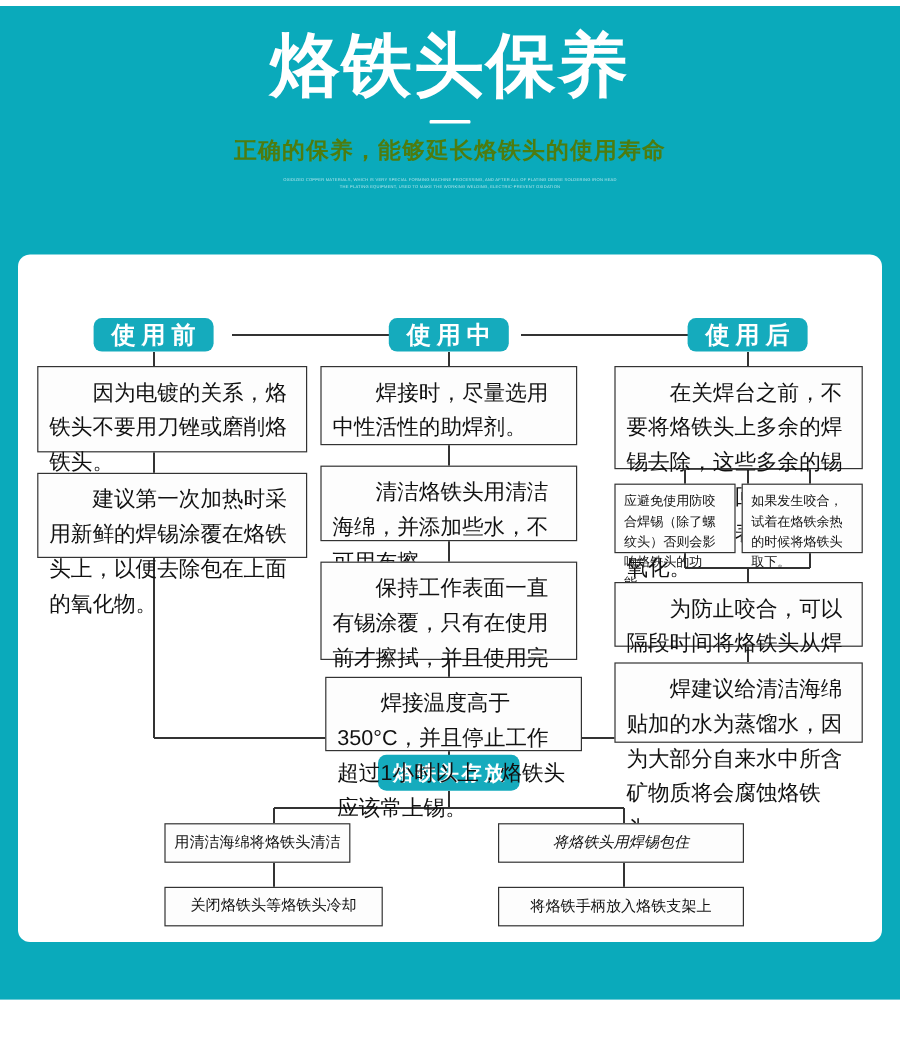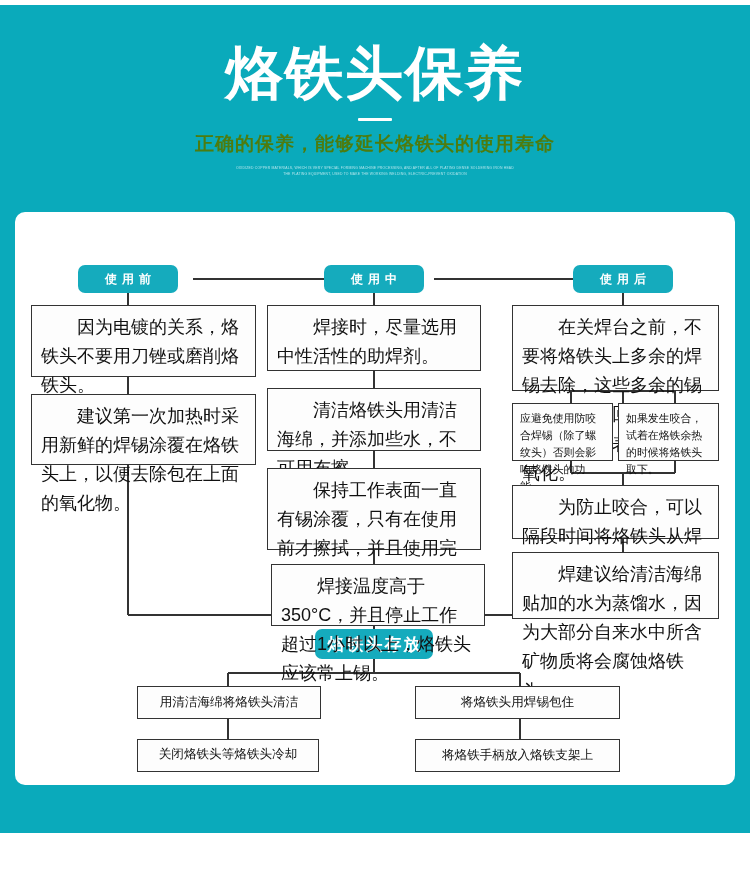--- a/index.html
+++ b/index.html
@@ -13,21 +13,21 @@
 
   
   .teal-bg{
     position:absolute;left:0;top:5px;width:750px;height:828px;
     background:#0aaabb;
   }
 
   
   .hero{position:absolute;left:0;top:5px;width:750px;height:200px;text-align:center;}
   .hero-title{
-    margin:0;padding-top:38px;
+    margin:0;padding-top:20px;
     font-size:58px;line-height:1.05;font-weight:bold;color:#ffffff;
     letter-spacing:2px;
     font-family:"Liberation Sans","DejaVu Sans",sans-serif;
   }
   .hero-divider{
     width:34px;height:3px;background:#ffffff;margin:14px auto 10px auto;border-radius:1px;
   }
   .hero-sub{
     margin:0;font-size:19px;font-weight:bold;color:#4d7c0f;letter-spacing:1px;
   }
@@ -45,21 +45,21 @@
 
   
   .flow{position:absolute;left:0;top:0;width:720px;height:573px;}
   .flow svg{position:absolute;left:0;top:0;}
 
   
   .pill{
     position:absolute;
     background:#15abbd;color:#ffffff;
     border-radius:7px;
-    font-size:12px;font-weight:bold;letter-spacing:5px;
+    font-size:20px;font-weight:bold;letter-spacing:5px;
     text-indent:5px;
     display:flex;align-items:center;justify-content:center;
     height:28px;
   }
   .pill.big{
     font-size:17px;letter-spacing:2px;text-indent:2px;height:30px;
   }
 
   
   .box{
@@ -186,27 +186,27 @@
         <span>如果发生咬合，试着在烙铁余热的时候将烙铁头取下。</span>
       </div>
 
       <div class="box" style="left:497px;top:273px;width:207px;height:54px;">
         <span class="ind">为防止咬合，可以隔段时间将烙铁头从焊笔上取下。</span>
       </div>
       <div class="box" style="left:497px;top:340px;width:207px;height:67px;">
         <span class="ind">焊建议给清洁海绵贴加的水为蒸馏水，因为大部分自来水中所含矿物质将会腐蚀烙铁头。</span>
       </div>
 
-      <div class="box center" style="left:122px;top:474px;width:184px;height:33px;">
+      <div class="box center" style="left:122px;top:474px;width:155px;height:33px;">
         <span>用清洁海绵将烙铁头清洁</span>
       </div>
       <div class="box center" style="left:122px;top:527px;width:182px;height:33px;font-family:Liberation Mono, monospace;">
         <span>关闭烙铁头等烙铁头冷却</span>
       </div>
-      <div class="box center" style="left:400px;top:474px;width:205px;height:33px;">
+      <div class="box center" style="left:400px;top:474px;width:205px;height:33px;font-style:italic;">
         <span>将烙铁头用焊锡包住</span>
       </div>
       <div class="box center" style="left:400px;top:527px;width:205px;height:33px;">
         <span>将烙铁手柄放入烙铁支架上</span>
       </div>
 
     </div>
   </div>
 
 </div>

